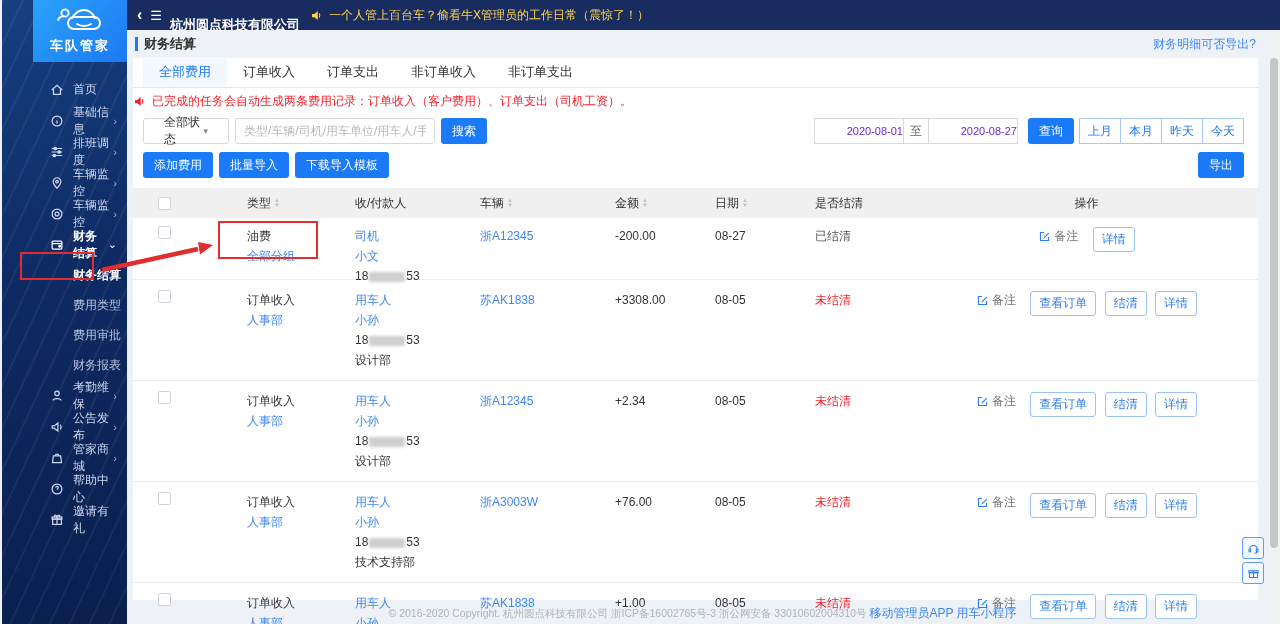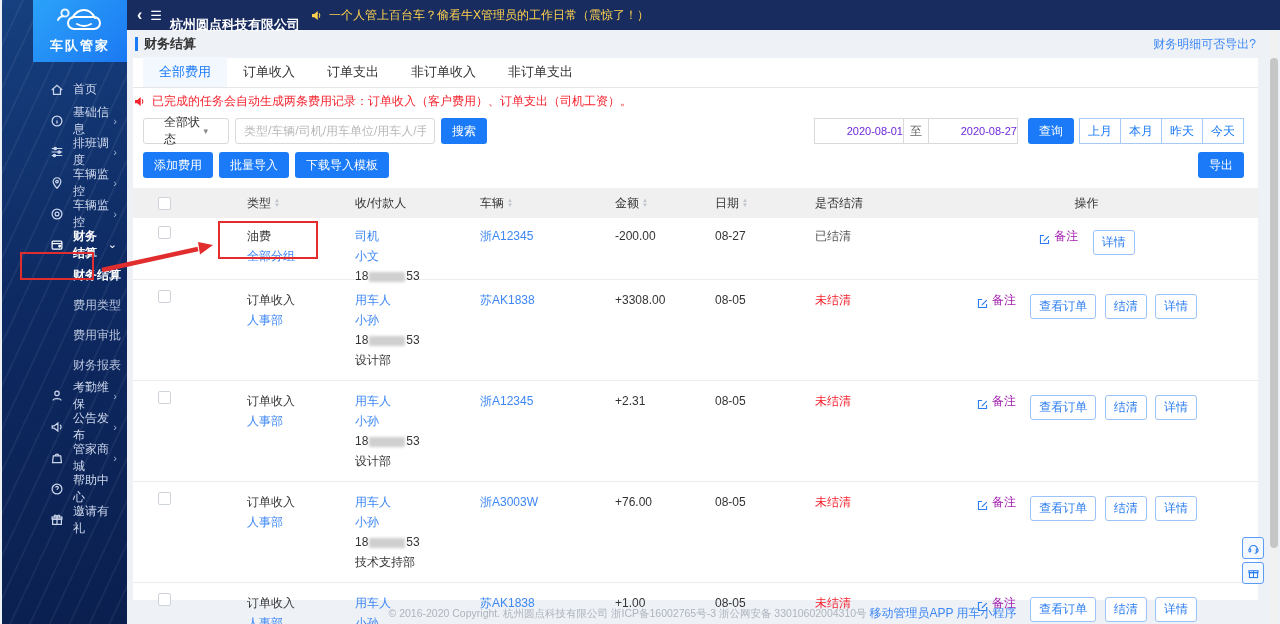--- a/index.html
+++ b/index.html
@@ -71,21 +71,21 @@
   .c-check { display:flex; justify-content:center; align-items:center; }
   .c-type { padding-left:52px; }
   .cb { width:13px; height:13px; border:1px solid #cfd3da; border-radius:2px; background:#fff; display:inline-block; cursor:pointer; }
   .sort { display:inline-flex; flex-direction:column; margin-left:3px; vertical-align:middle; line-height:5px; font-size:6px; color:#c0c4cc; }
   .trow { border-bottom:1px solid #ececec; padding:10px 0; }
   .trow .td { line-height:20px; }
   .c-ops { text-align:center; padding-right:60px; }
   .status-red { color:#f5222d; }
   .status-ok { color:#555; }
   .blur { display:inline-block; width:36px; height:10px; background:#cfcfcf; filter:blur(1.5px); border-radius:1px; vertical-align:middle; margin:0 1px; }
-  .remark { color:#a21caf; cursor:pointer; display:inline-flex; align-items:flex-end; gap:3px; margin-right:6px; }
+  .remark { color:#737373; cursor:pointer; display:inline-flex; align-items:center; gap:3px; margin-right:6px; }
   .obtn { border:1px solid #9cc3f7; background:#fff; color:#2a7cf0; font-size:12px; padding:3px 8px; border-radius:3px; cursor:pointer; margin-left:5px; font-family:inherit; }
 
   .footer { position:absolute; left:0; right:0; bottom:0; height:20px; text-align:center; color:#aeb4bd; font-size:10.5px; line-height:18px; }
   .footer .link { font-size:12px; }
 
   
   .floats { position:absolute; right:16px; bottom:40px; display:flex; flex-direction:column; gap:3px; z-index:6; }
   .fbtn { width:22px; height:22px; border:1px solid #5b9cf5; border-radius:3px; background:#f4f9ff; display:flex; align-items:center; justify-content:center; cursor:pointer; }
   .scrollbar { position:absolute; right:2px; top:30px; bottom:0; width:8px; background:#f1f1f1; z-index:7; }
   .thumb { position:absolute; top:28px; height:490px; width:8px; border-radius:4px; background:#c6c6c6; cursor:grab; }
@@ -399,21 +399,21 @@
           <div>订单收入</div>
           <div class="link">人事部</div>
         </div>
         <div class="td">
           <div class="link">用车人</div>
           <div class="link">小孙</div>
           <div><span>18</span><span class="blur"></span><span>53</span></div>
           <div>设计部</div>
         </div>
         <div class="td"><span class="link">浙A12345</span></div>
-        <div class="td">+2.31</div>
+        <div class="td">+2.34</div>
         <div class="td">08-05</div>
         <div class="td status-red">未结清</div>
         <div class="td c-ops">
           <span class="remark">
               <svg width="13" height="13" viewBox="0 0 16 16" fill="none" stroke="#2a7cf0" stroke-width="1.3">
                 <path d="M13 8.5V13H3V3h4.5"></path>
                 <path d="M7.2 8.9l5.6-5.6 1 1-5.6 5.6-1.6.6z" fill="#2a7cf0" stroke="none"></path>
               </svg>
               <span>备注</span>
             </span>

